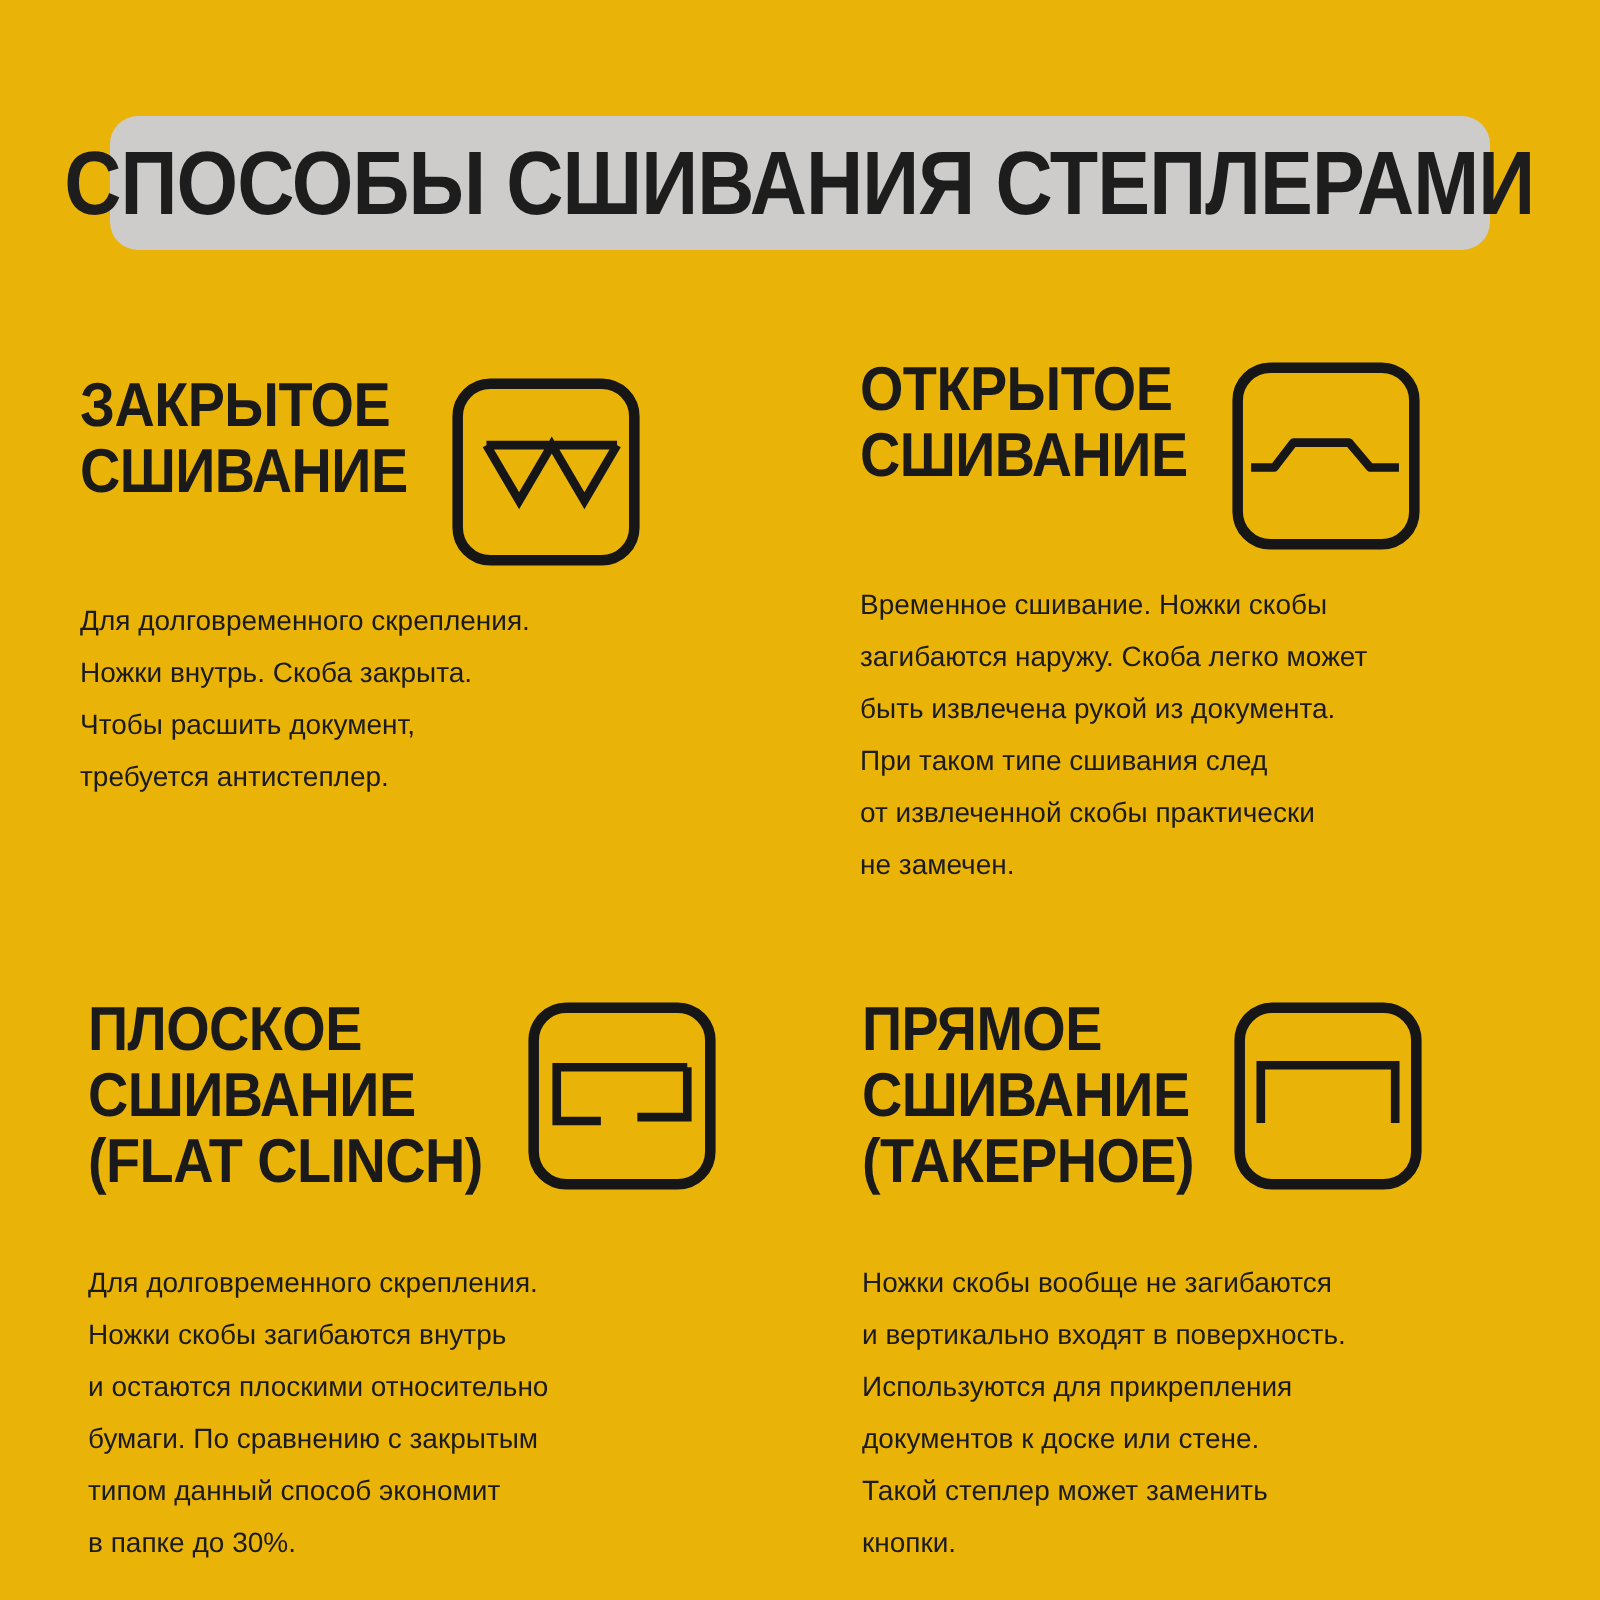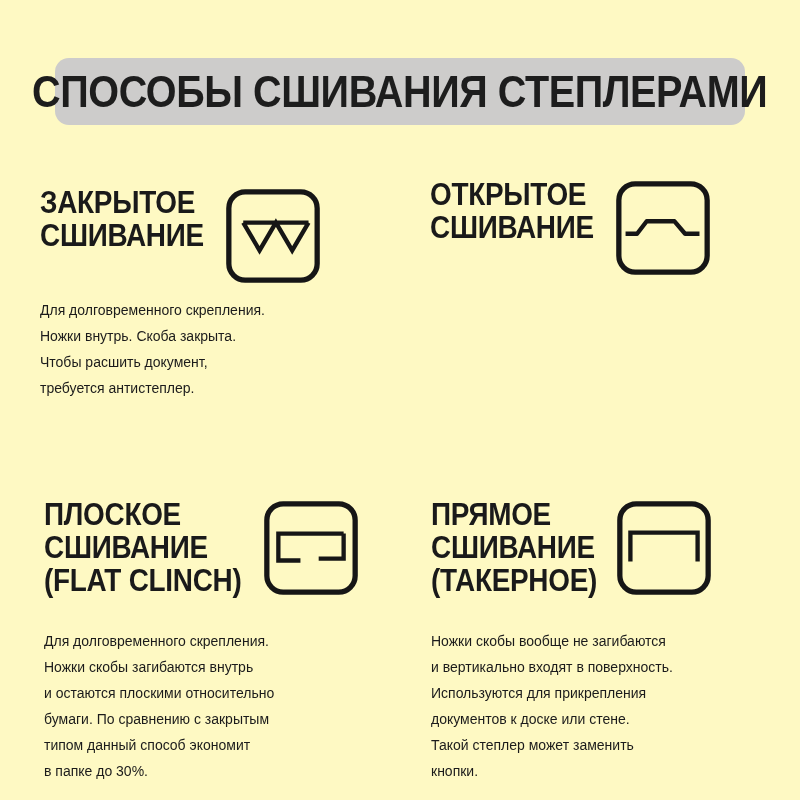--- a/index.html
+++ b/index.html
@@ -73,21 +73,21 @@
     line-height: 26px;
     white-space: pre;
     color: #1b1b1b;
   }
   .row-top p    { margin-top: 13px; }
   .row-bottom p { margin-top: 31px; }
 </style>
 </head>
 <body>
 
-<div class="page" style="background: #fef9c3;">
+<div class="page" style="background: #eab308;">
 
   <div class="banner" style="background: rgb(205, 204, 203);">
     <h1>СПОСОБЫ СШИВАНИЯ СТЕПЛЕРАМИ</h1>
   </div>
 
   <section class="card s1 row-top">
     <div class="head">
       <h2>ЗАКРЫТОЕ
 СШИВАНИЕ</h2>
       <svg width="96" height="96" viewBox="0 0 100 100">
@@ -103,20 +103,26 @@
 
   <section class="card s2 row-top">
     <div class="head">
       <h2>ОТКРЫТОЕ
 СШИВАНИЕ</h2>
       <svg width="96" height="96" viewBox="0 0 100 100">
         <rect x="4" y="4" width="92" height="92" rx="17" fill="none" stroke="#161616" stroke-width="5.5"></rect>
         <path d="M11 56 H23 L33 43 H62 L73 56 H88" fill="none" stroke="#161616" stroke-width="4.5" stroke-linejoin="round"></path>
       </svg>
     </div>
+    <p>Временное сшивание. Ножки скобы
+загибаются наружу. Скоба легко может
+быть извлечена рукой из документа.
+При таком типе сшивания след
+от извлеченной скобы практически
+не замечен.</p>
   </section>
 
   <section class="card s3 row-bottom">
     <div class="head">
       <h2>ПЛОСКОЕ
 СШИВАНИЕ
 (FLAT CLINCH)</h2>
       <svg width="96" height="96" viewBox="0 0 100 100">
         <rect x="4" y="4" width="92" height="92" rx="17" fill="none" stroke="#161616" stroke-width="5.5"></rect>
         <path d="M84 35 H16 V63 H39 M84 35 V61 H58" fill="none" stroke="#161616" stroke-width="4.5" stroke-linejoin="miter"></path>

